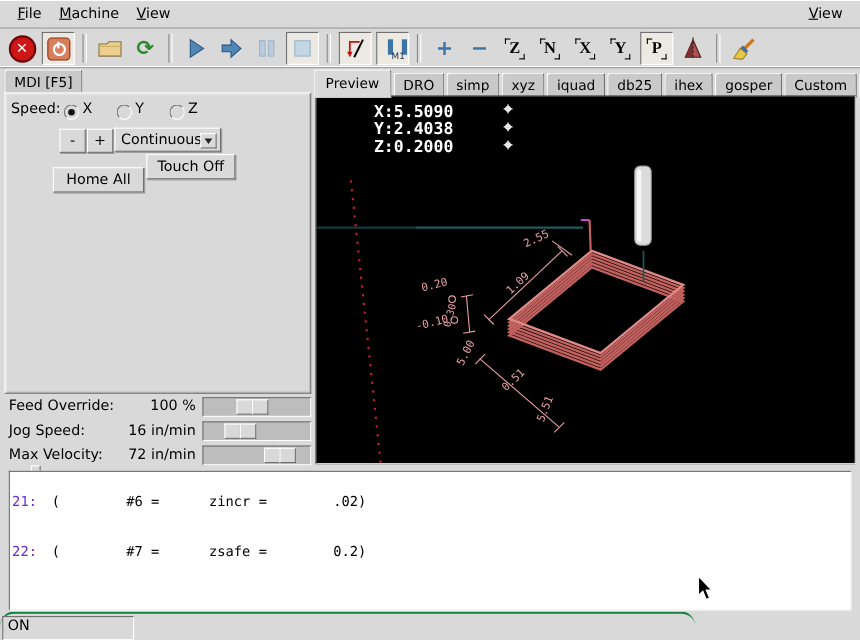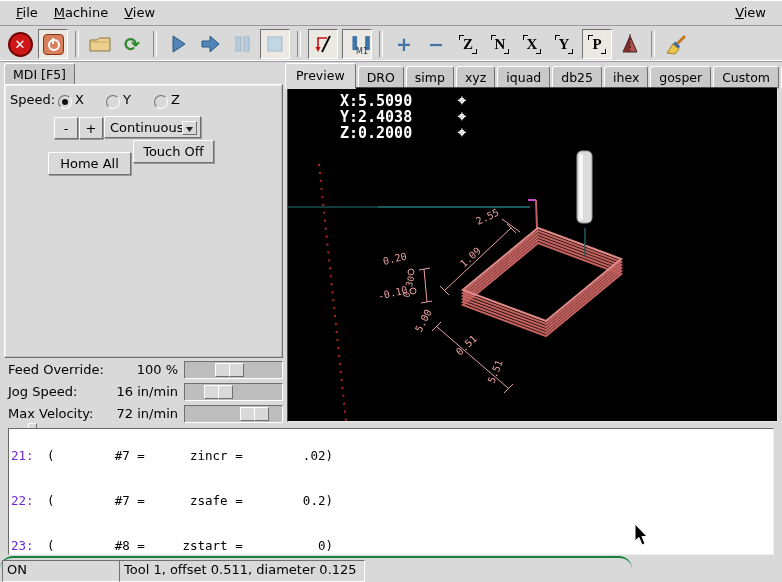--- a/index.html
+++ b/index.html
@@ -314,31 +314,29 @@
       <span class="dro-label">Z:</span>
       <span class="dro-value">0.2000</span>
       <span class="homed-icon">⌖</span>
     </div>
   </div>
 </div>
 
 <div class="abs sash"></div>
 <div class="abs editor">
   <div class="editor-inner">
-    <div class="gline"><span class="lnum">21:</span><span>(        #7 =      zincr =        .02)</span></div>
+    <div class="gline"><span class="lnum">21:</span><span>(        #6 =      zincr =        .02)</span></div>
     <div class="gline"><span class="lnum">22:</span><span>(        #7 =      zsafe =        0.2)</span></div>
-    <div class="gline"><span class="lnum">23:</span><span>(        #8 =     zstart =          0)</span></div>
     
     
     
     
     
   </div>
 </div>
 
 <div class="abs statusbar">
   <div class="status-cell" style="left:2px;width:110px;">ON</div>
-  <div class="status-cell" style="left:119px;width:236px;">Tool 1, offset 0.511, diameter 0.125</div>
 </div>
 
 <svg class="abs cursor">
   <polygon points="1,0 1,17 5,13.5 8,21 11,19.5 8,12.5 13,12.5" fill="#000" stroke="#fff" stroke-width="1"></polygon>
 </svg>
 
 </body></html>

